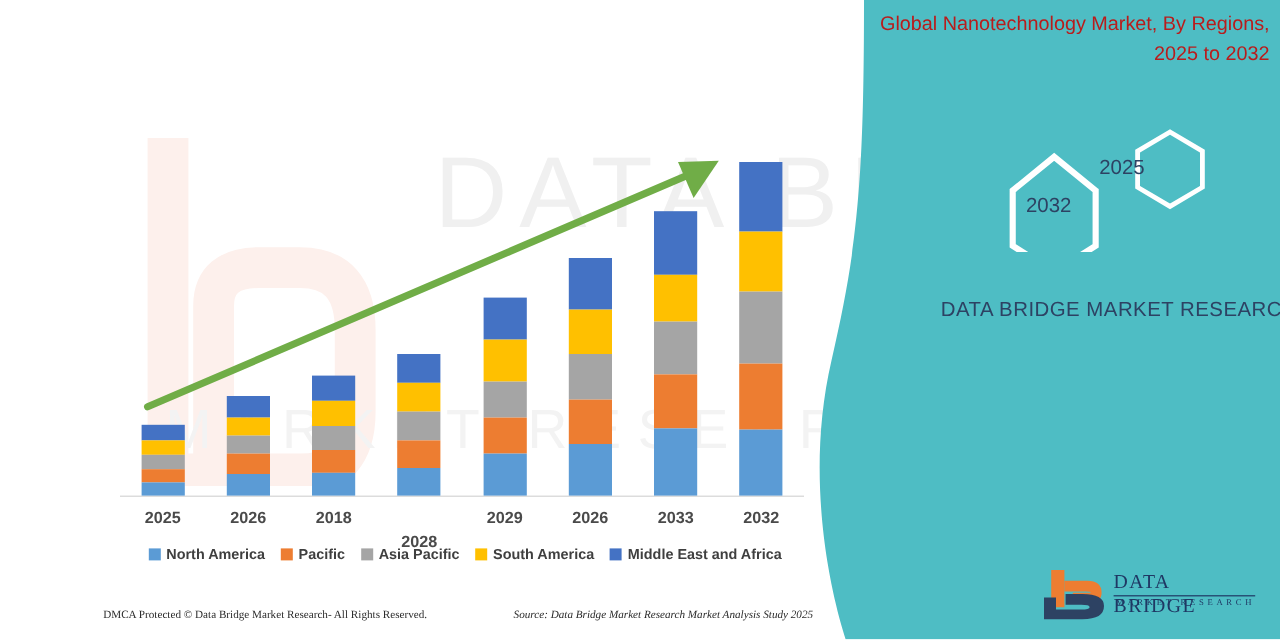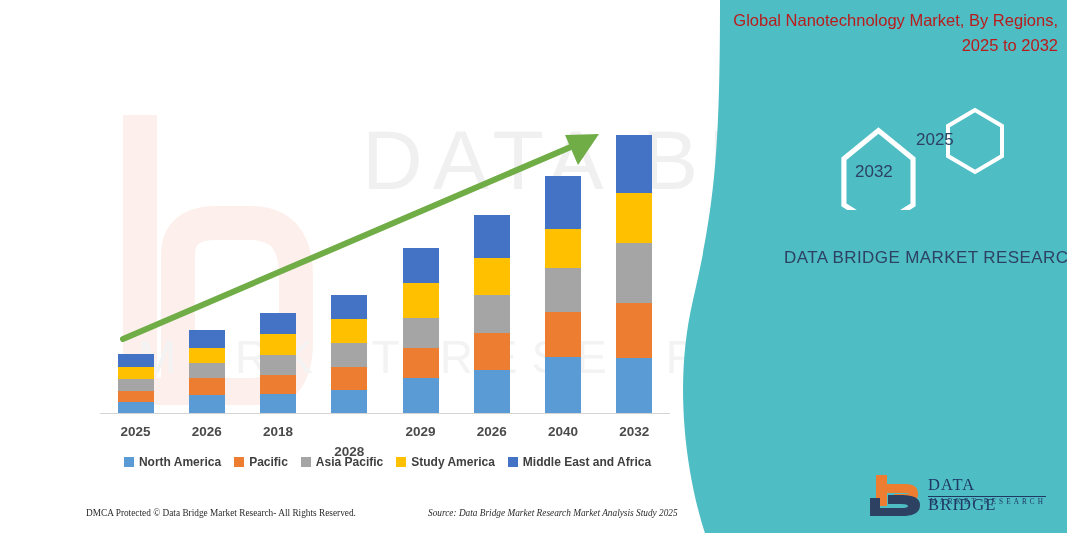--- a/index.html
+++ b/index.html
@@ -187,21 +187,21 @@
           <div class="seg" style="height: 58px; background: rgb(68, 114, 196);"></div>
         </div>
       </div>
     <div class="xlabels" id="xlabels">
         <div class="xlabel" style="left: -0.375px;">2025</div>
         <div class="xlabel" style="left: 70.875px;">2026</div>
         <div class="xlabel" style="left: 142.125px;">2018</div>
         <div class="xlabel" style="left: 213.375px; margin-top: 20px;">2028</div>
         <div class="xlabel" style="left: 284.625px;">2029</div>
         <div class="xlabel" style="left: 355.875px;">2026</div>
-        <div class="xlabel" style="left: 427.125px;">2040</div>
+        <div class="xlabel" style="left: 427.125px;">2033</div>
         <div class="xlabel" style="left: 498.375px;">2032</div>
       </div>
 
     <svg class="arrow" viewBox="0 0 700 533">
       <line x1="123" y1="339" x2="580" y2="143" stroke="#70AD47" stroke-width="6" stroke-linecap="round"></line>
       <polygon points="599,134 565,135 578,165" fill="#70AD47"></polygon>
     </svg>
   </div>
 
   <div class="legend" id="legend">
@@ -212,21 +212,21 @@
       <div class="leg-item">
         <span class="leg-sw" style="background: rgb(237, 125, 49);"></span>
         <span class="leg-tx">Pacific</span>
       </div>
       <div class="leg-item">
         <span class="leg-sw" style="background: rgb(165, 165, 165);"></span>
         <span class="leg-tx">Asia Pacific</span>
       </div>
       <div class="leg-item">
         <span class="leg-sw" style="background: rgb(255, 192, 0);"></span>
-        <span class="leg-tx">Study America</span>
+        <span class="leg-tx">South America</span>
       </div>
       <div class="leg-item">
         <span class="leg-sw" style="background: rgb(68, 114, 196);"></span>
         <span class="leg-tx">Middle East and Africa</span>
       </div>
     </div>
 
   <div class="footer">
     <div class="foot-left">DMCA Protected © Data Bridge Market Research-  All Rights Reserved.</div>
     <div class="foot-right">Source: Data Bridge Market Research  Market Analysis Study 2025</div>

